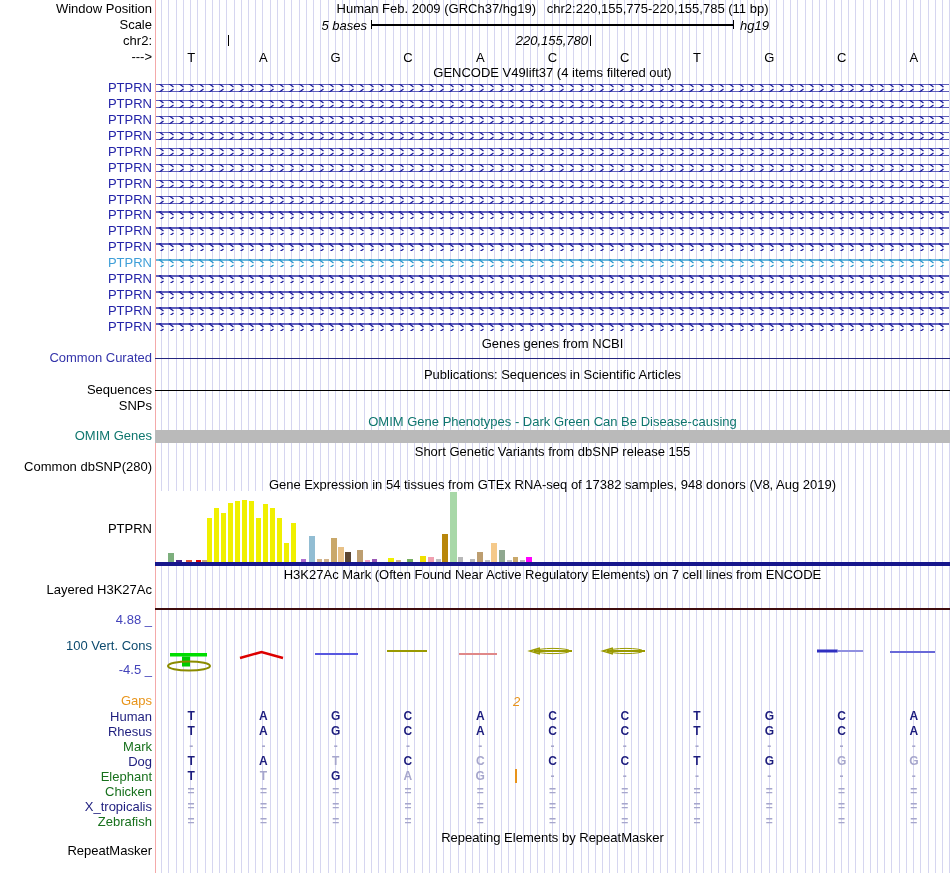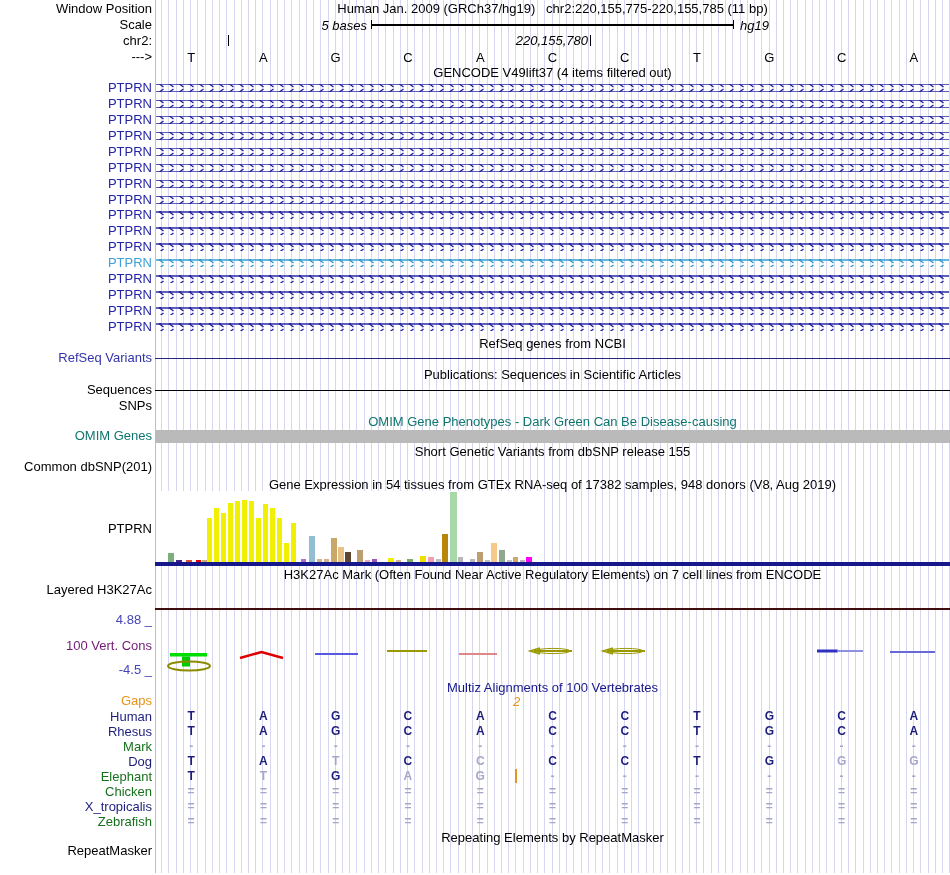--- a/index.html
+++ b/index.html
@@ -13,39 +13,39 @@
   .grid{
     position:absolute;left:155px;top:0;width:795px;height:873px;
     background:repeating-linear-gradient(to right,transparent 0px,transparent 6.23px,#d6d6f0 6.23px,#d6d6f0 7.23px);
   }
   .guide{position:absolute;left:155px;top:0;width:1px;height:873px;background:#f4a9a9;}
   .hline{position:absolute;}
   .tick{position:absolute;width:1px;background:#000;}
   .navy{color:#2424a8;}
   .green{color:#0f766e;}
   .blue{color:#4444bb;}
-  .slate{color:#701a75;}
+  .slate{color:#0c4a6e;}
   .orange{color:#e8941a;}
   .mtitle{color:#16168c;}
   .ptitle{color:#4646c8;}
   .baseletter{position:absolute;transform:translateX(-50%);font-size:13px;color:#000;}
   .aletter{position:absolute;transform:translateX(-50%);font-size:12px;font-weight:bold;line-height:13px;}
   .gbar{position:absolute;}
   .alabel{position:absolute;right:798px;text-align:right;line-height:14px;}
 </style>
 </head>
 <body>
 
 <div id="stage">
 
   <div class="grid"></div>
   <div class="guide"></div>
 
   <div class="lbl" style="top:2px">Window Position</div>
-  <div class="ttl" style="top:2px">Human Jan. 2009 (GRCh37/hg19)   chr2:220,155,775-220,155,785 (11 bp)</div>
+  <div class="ttl" style="top:2px">Human Feb. 2009 (GRCh37/hg19)   chr2:220,155,775-220,155,785 (11 bp)</div>
 
   <div class="lbl" style="top:18px">Scale</div>
   <div class="abs" style="top:18px;right:583px">5 bases</div>
   <div class="hline" style="left:371px;top:24px;width:363px;height:1.5px;background:#000"></div>
   <div class="tick" style="left:371px;top:20px;height:9px"></div>
   <div class="tick" style="left:733px;top:20px;height:9px"></div>
   <div class="abs" style="top:18px;left:740px">hg19</div>
 
   <div class="lbl" style="top:34px">chr2:</div>
   <div class="tick" style="left:228px;top:35px;height:11px"></div>
@@ -108,35 +108,35 @@
       <rect x="1" y="131" width="793" height="8" fill="url(#chevD)"></rect>
       <rect x="1" y="147" width="793" height="8" fill="url(#chevD)"></rect>
       <rect x="1" y="163" width="793" height="8" fill="url(#chevD)"></rect>
       <rect x="1" y="179" width="793" height="8" fill="url(#chevL)"></rect>
       <rect x="1" y="195" width="793" height="8" fill="url(#chevD)"></rect>
       <rect x="1" y="211" width="793" height="8" fill="url(#chevD)"></rect>
       <rect x="1" y="227" width="793" height="8" fill="url(#chevD)"></rect>
       <rect x="1" y="243" width="793" height="8" fill="url(#chevD)"></rect>
     </svg>
 
-  <div class="ttl" style="top:337px">RefSeq genes from NCBI</div>
-  <div class="lbl navy" style="top:351px;color:#3333aa">RefSeq Variants</div>
+  <div class="ttl" style="top:337px">Genes genes from NCBI</div>
+  <div class="lbl navy" style="top:351px;color:#3333aa">Common Curated</div>
   <div class="hline" style="left:155px;top:358px;width:795px;height:1px;background:#25257e"></div>
 
   <div class="ttl" style="top:368px">Publications: Sequences in Scientific Articles</div>
   <div class="lbl" style="top:383px">Sequences</div>
   <div class="hline" style="left:155px;top:390px;width:795px;height:1px;background:#000"></div>
   <div class="lbl" style="top:399px">SNPs</div>
 
   <div class="ttl green" style="top:415px">OMIM Gene Phenotypes - Dark Green Can Be Disease-causing</div>
   <div class="lbl green" style="top:429px">OMIM Genes</div>
   <div class="hline" style="left:155px;top:430px;width:795px;height:13px;background:#bababa"></div>
 
   <div class="ttl" style="top:445px">Short Genetic Variants from dbSNP release 155</div>
-  <div class="lbl" style="top:460px">Common dbSNP(201)</div>
+  <div class="lbl" style="top:460px">Common dbSNP(280)</div>
 
   <div class="ttl" style="top:478px">Gene Expression in 54 tissues from GTEx RNA-seq of 17382 samples, 948 donors (V8, Aug 2019)</div>
   <div class="lbl" style="top:522px">PTPRN</div>
   <div class="hline" style="left:158px;top:491px;width:383px;height:71px;background:#fff"></div>
   <div id="gtex-bars">
       <div class="gbar" style="left: 168px; top: 553px; width: 6px; height: 9px; background: rgb(125, 175, 125);"></div>
       <div class="gbar" style="left: 176px; top: 560px; width: 6px; height: 2px; background: rgb(64, 32, 138);"></div>
       <div class="gbar" style="left: 186px; top: 560px; width: 6px; height: 2px; background: rgb(224, 80, 48);"></div>
       <div class="gbar" style="left: 196px; top: 560px; width: 5px; height: 2px; background: rgb(224, 0, 0);"></div>
       <div class="gbar" style="left: 202px; top: 560px; width: 5px; height: 2px; background: rgb(200, 168, 120);"></div>
@@ -203,21 +203,20 @@
       <path d="M385 8 L375 11 L385 14" fill="none" stroke="#9a9a00" stroke-width="1.6"></path>
       <ellipse cx="398" cy="11" rx="17" ry="2.6" fill="none" stroke="#9a9a00" stroke-width="1"></ellipse>
       <line x1="452" y1="11" x2="490" y2="11" stroke="#9a9a00" stroke-width="2"></line>
       <path d="M458 8 L448 11 L458 14" fill="none" stroke="#9a9a00" stroke-width="1.6"></path>
       <ellipse cx="471" cy="11" rx="17" ry="2.6" fill="none" stroke="#9a9a00" stroke-width="1"></ellipse>
       <line x1="662" y1="11" x2="682.7" y2="11" stroke="#3030c0" stroke-width="3"></line>
       <line x1="682.7" y1="11" x2="708" y2="11" stroke="#9090e0" stroke-width="2"></line>
       <line x1="735" y1="12" x2="780" y2="12" stroke="#6868d8" stroke-width="2"></line>
     </svg>
 
-  <div class="ttl mtitle" style="top:681px">Multiz Alignments of 100 Vertebrates</div>
   <div class="lbl orange" style="top:694px">Gaps</div>
   <div class="abs orange" style="top:694px;left:510px;width:13px;text-align:center">2</div>
   <div id="alignment-rows">
       <div class="alabel" style="top: 710px; color: rgb(29, 29, 126);">Human</div>
       <div class="aletter" style="left: 191.136px; top: 710px; color: rgb(29, 29, 126);">T</div>
       <div class="aletter" style="left: 263.409px; top: 710px; color: rgb(29, 29, 126);">A</div>
       <div class="aletter" style="left: 335.682px; top: 710px; color: rgb(29, 29, 126);">G</div>
       <div class="aletter" style="left: 407.955px; top: 710px; color: rgb(29, 29, 126);">C</div>
       <div class="aletter" style="left: 480.227px; top: 710px; color: rgb(29, 29, 126);">A</div>
       <div class="aletter" style="left: 552.5px; top: 710px; color: rgb(29, 29, 126);">C</div>

